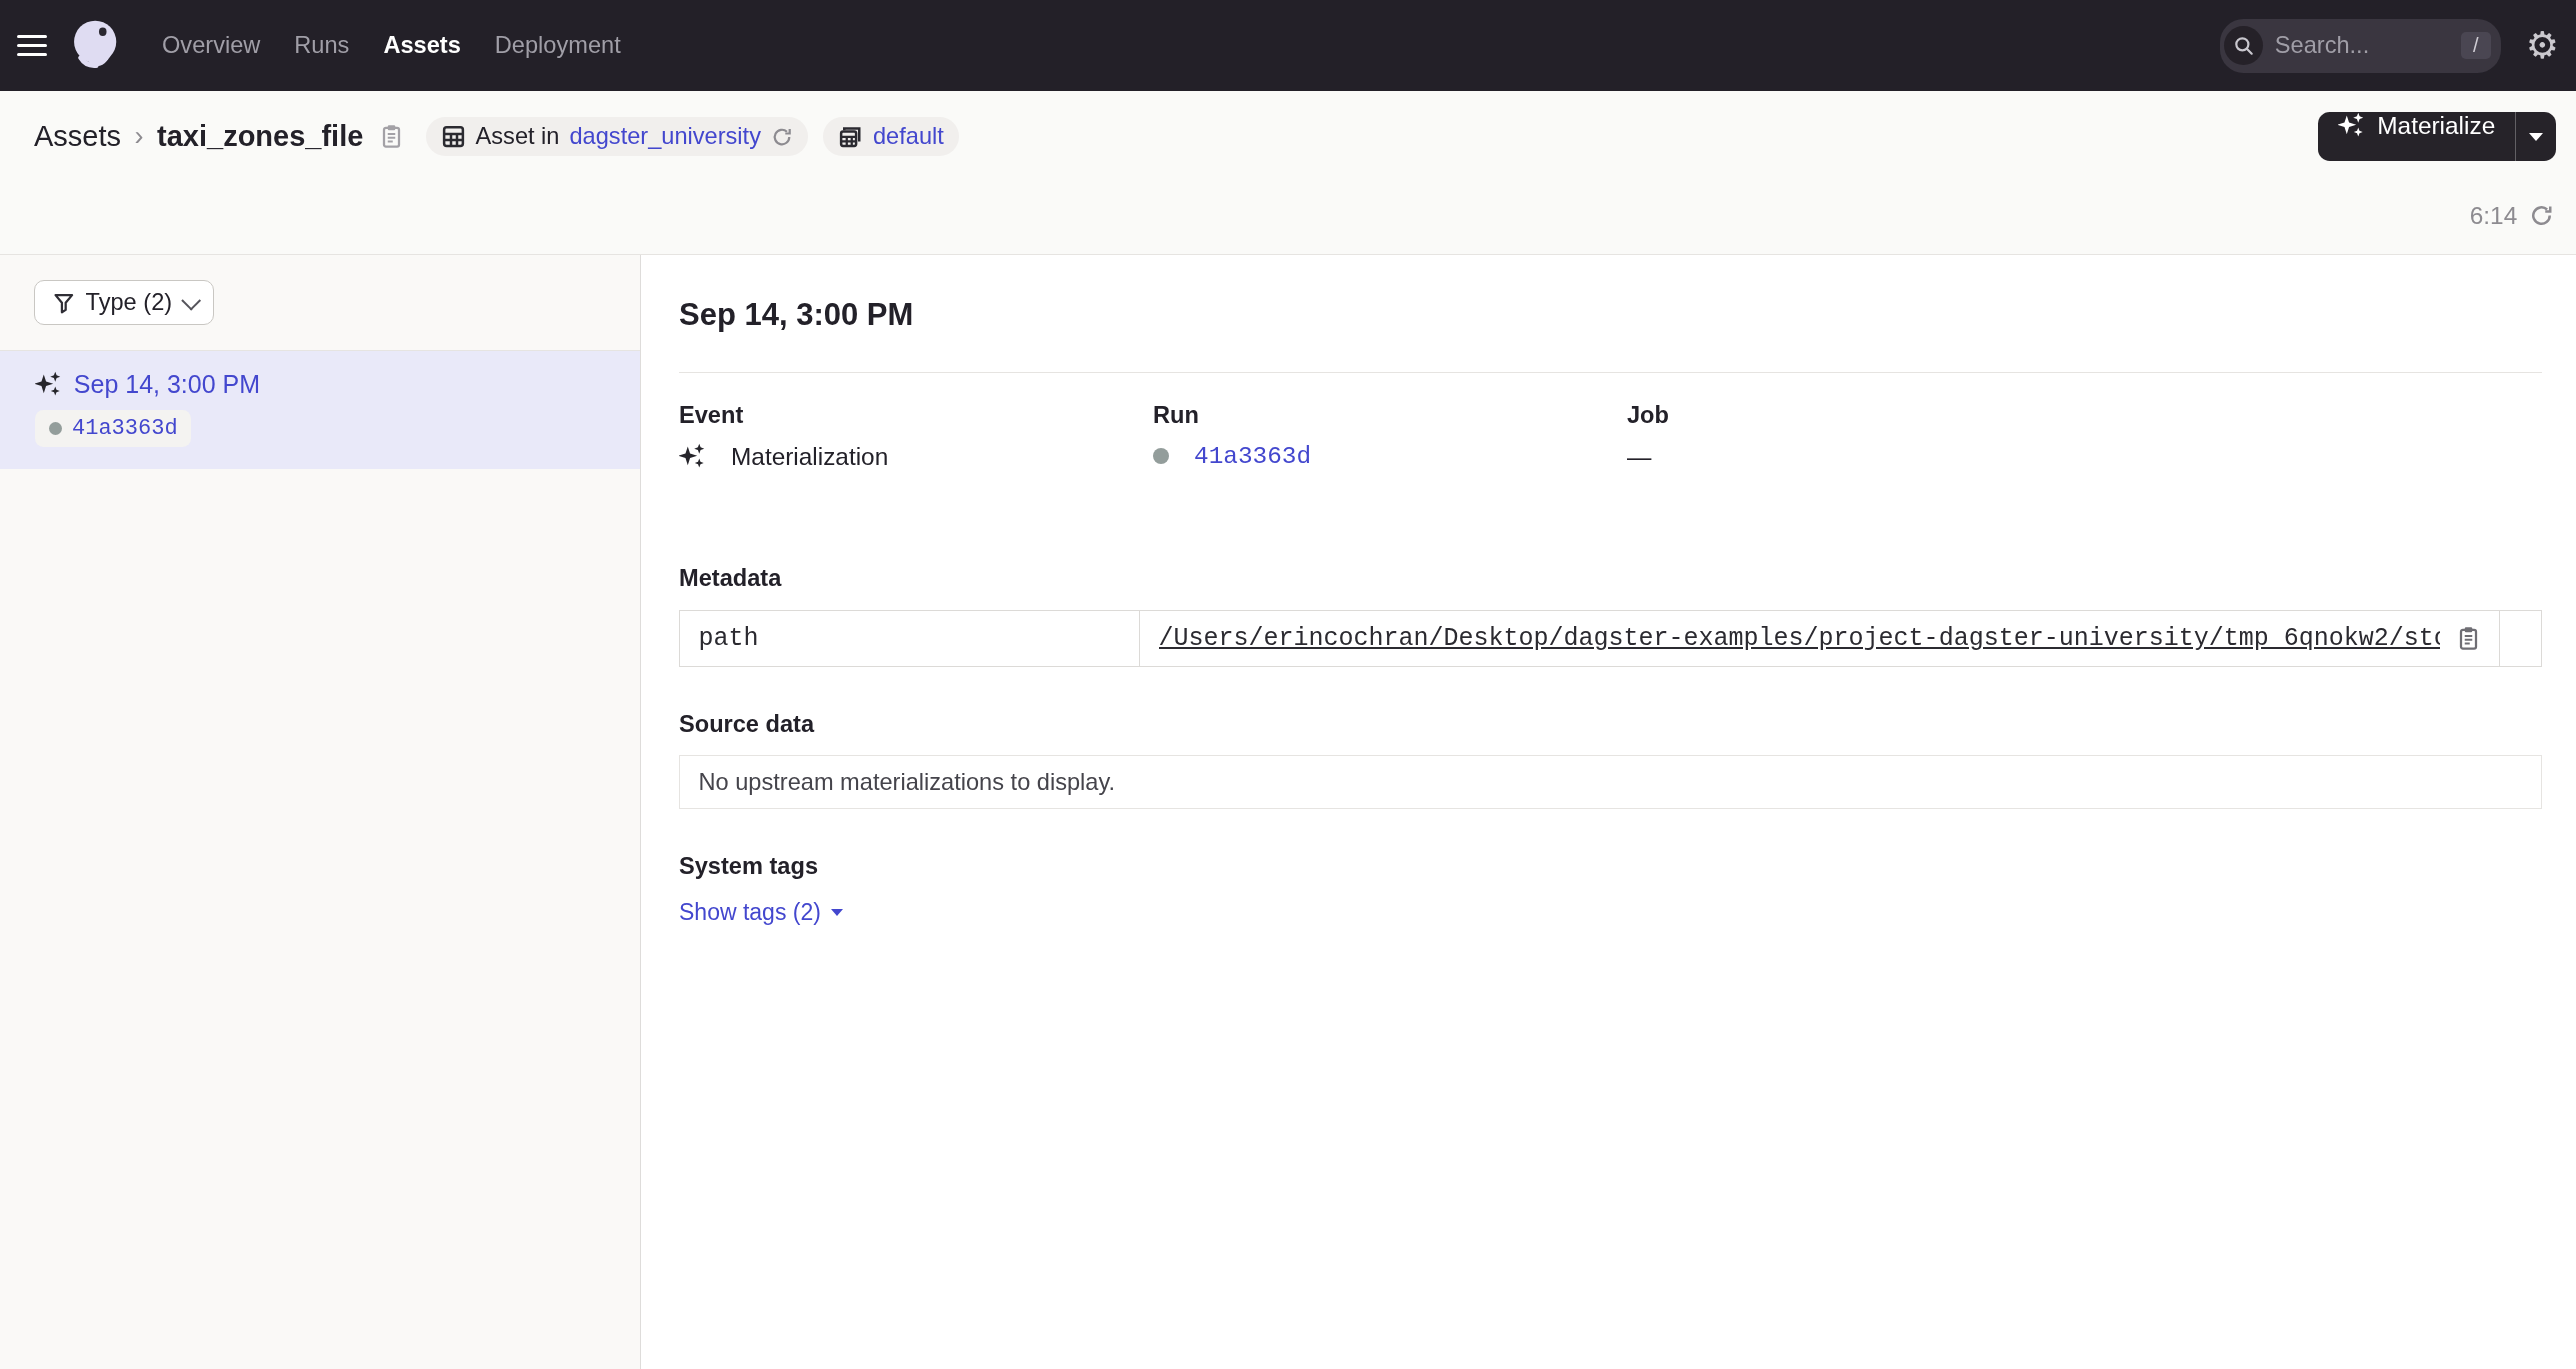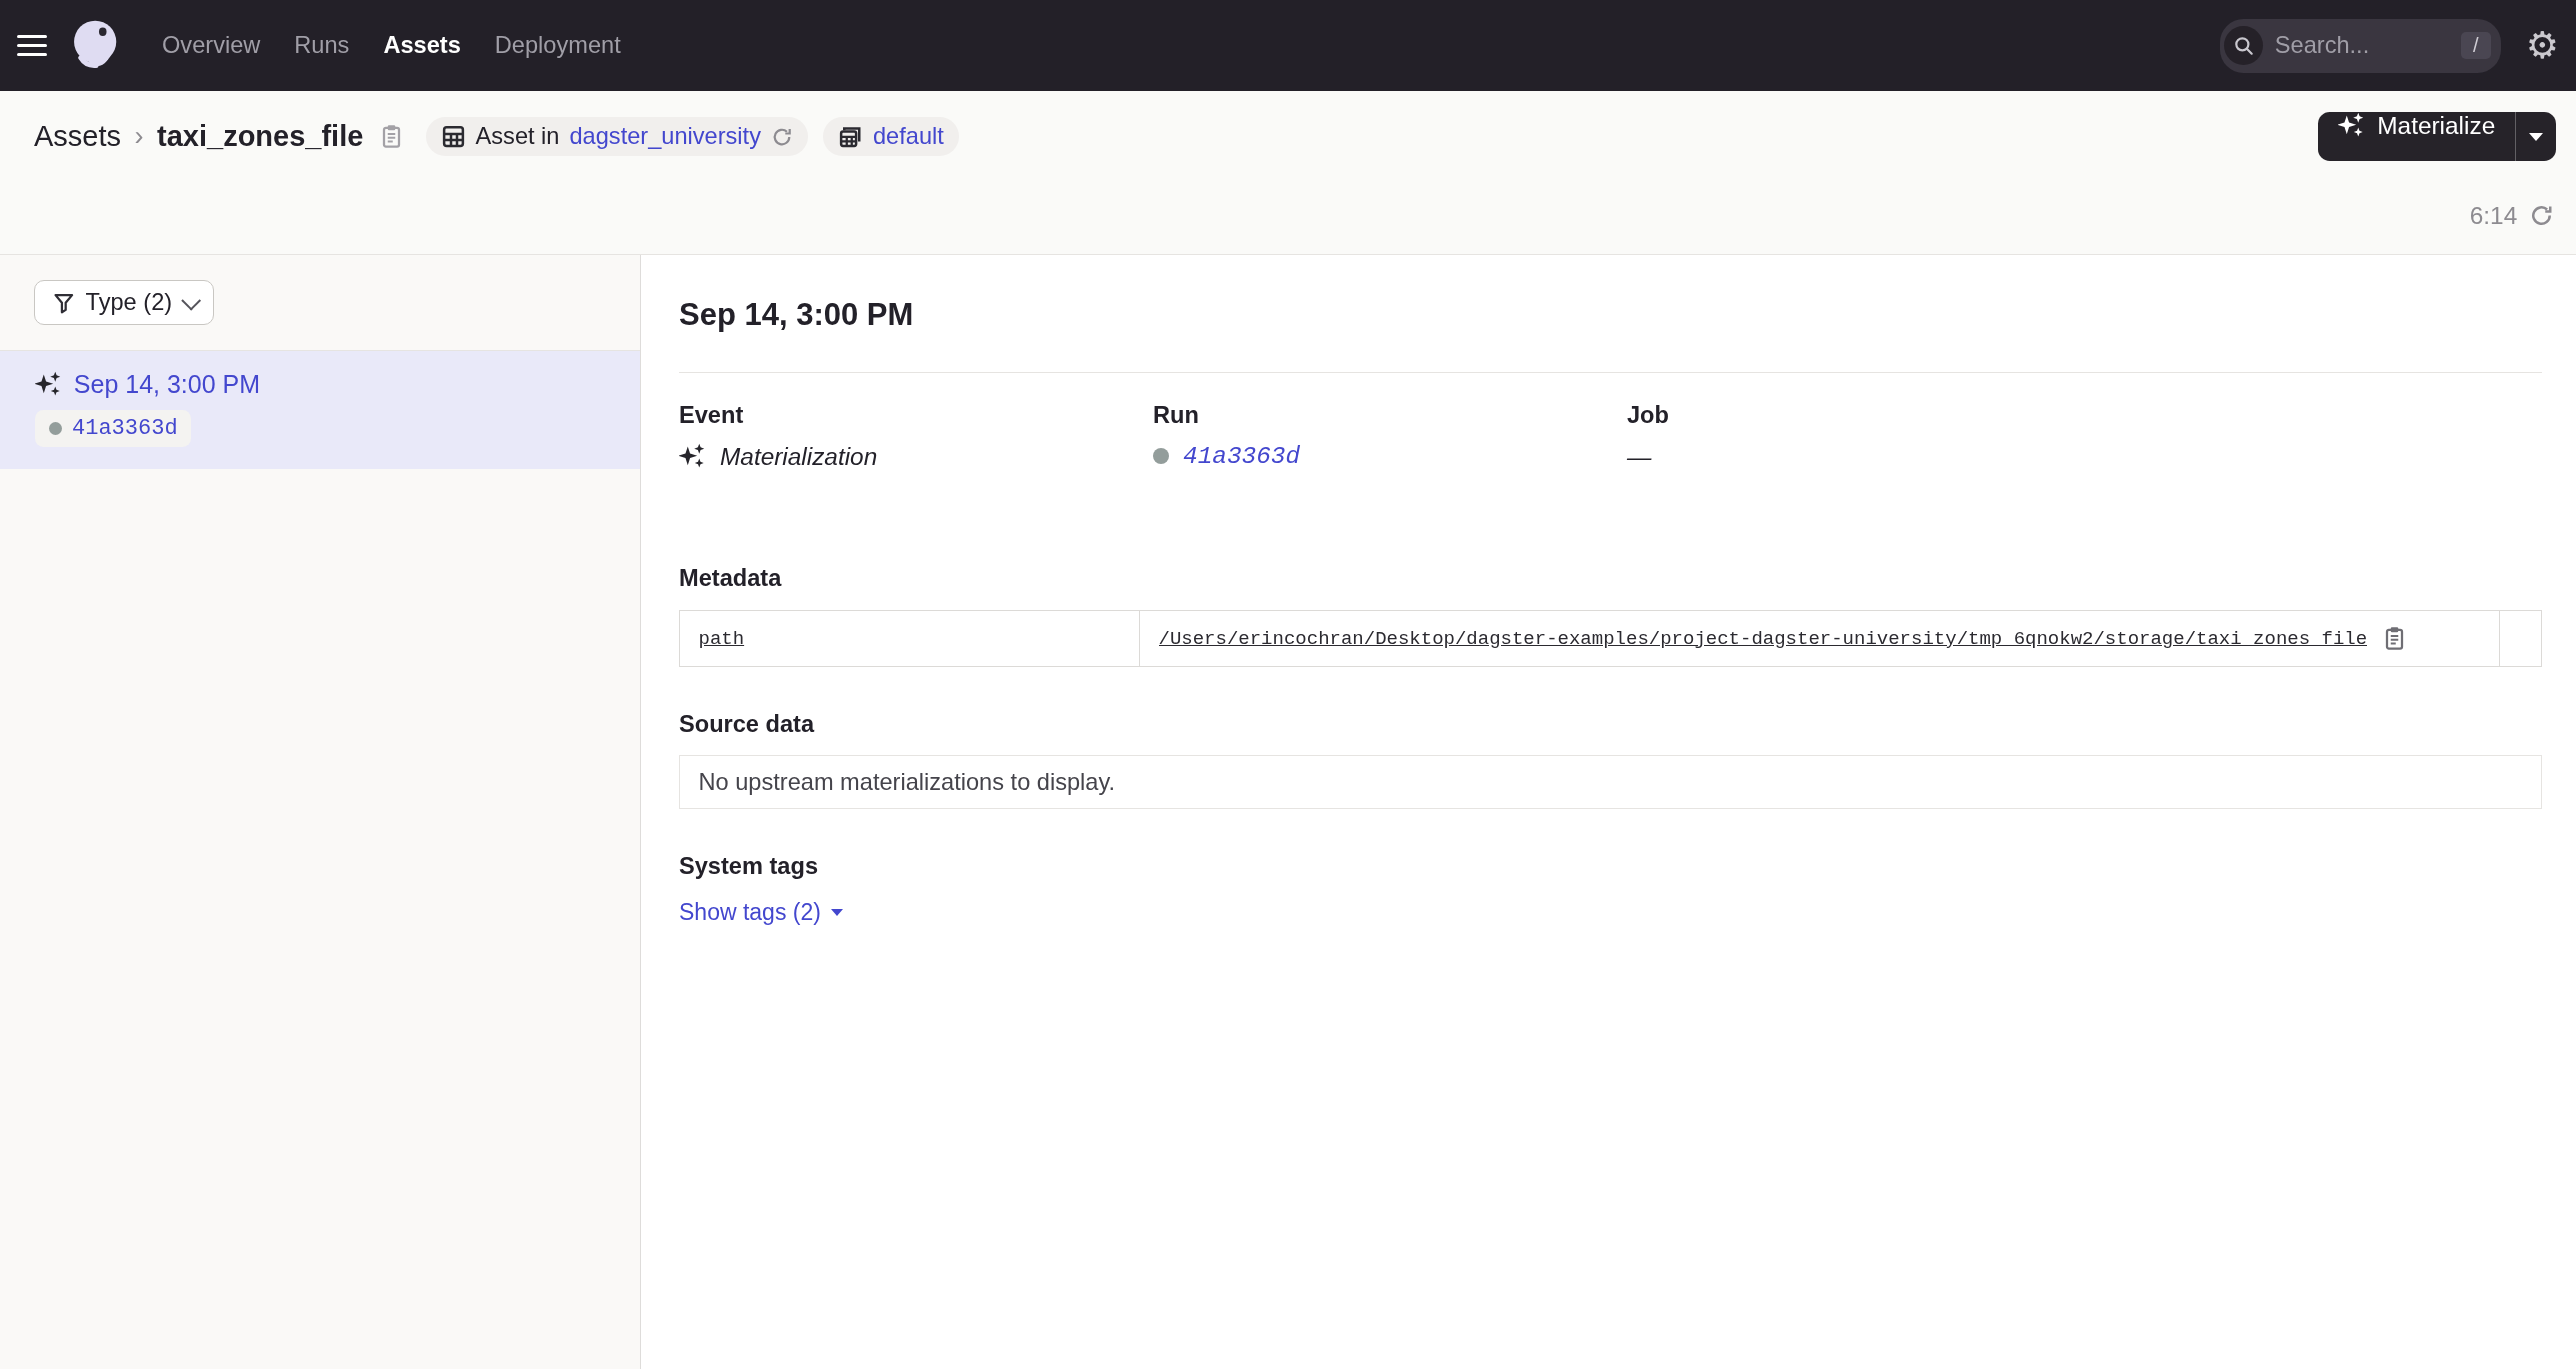--- a/index.html
+++ b/index.html
@@ -91,26 +91,26 @@
     border-radius:8.4px; padding:5.9px 13.5px; font-size:22px; color:var(--accent);
     font-family:"Liberation Mono",monospace;
   }
   .dot { width:13.5px; height:13.5px; border-radius:50%; background:var(--dot); flex:0 0 auto; }
 
   .main { flex:1 1 auto; background:#fff; padding:0 34px 0 38px; min-width:0; }
   .detail-title { font-size:31px; font-weight:700; margin-top:42px; }
   .divider { border:none; border-top:0.8px solid var(--border); margin-top:39px; }
   .infogrid { display:grid; grid-template-columns:474px 474px 1fr; margin-top:29px; }
   .info-label { font-size:23.6px; font-weight:700; }
-  .info-value { margin-top:13.5px; display:flex; align-items:center; gap:14px; font-size:24.4px;font-style:italic; }
+  .info-value { margin-top:13.5px; display:flex; align-items:center; gap:25px; font-size:24.4px; }
   .runlink { color:var(--accent); font-family:"Liberation Mono",monospace; cursor:pointer; }
 
   .sect-head { font-size:23.6px; font-weight:700; margin-top:94px; }
   .metatable { margin-top:18.5px; width:100%; border:0.8px solid var(--border_strong); border-collapse:collapse; table-layout:fixed; }
-  .metatable td { border:0.8px solid var(--border_strong); height:56px; padding:0 18.5px; font-size:19px;text-decoration:underline; }
+  .metatable td { border:0.8px solid var(--border_strong); height:56px; padding:0 18.5px; font-size:25px; }
   td.meta-key { width:460px; font-family:"Liberation Mono",monospace; color:#2B2A30; }
   td.meta-end { width:42px; }
   .meta-valwrap { display:flex; align-items:center; gap:13.5px; min-width:0; }
   .pathlink { font-family:"Liberation Mono",monospace; color:#2B2A30; text-decoration:underline; white-space:nowrap; overflow:hidden; cursor:pointer; }
 
   .sect-head2 { font-size:23.6px; font-weight:700; margin-top:44px; }
   .emptybox { margin-top:17px; border:0.8px solid var(--border); height:54px; display:flex; align-items:center; padding:0 18.5px; font-size:23.6px; color:var(--source_text); }
   .showtags { margin-top:18.5px; display:inline-flex; align-items:center; gap:10px; color:var(--accent); font-size:23px; cursor:pointer; }
   .caret-sm { width:0; height:0; border-left:6.7px solid transparent; border-right:6.7px solid transparent; border-top:7.6px solid var(--accent); }
 

